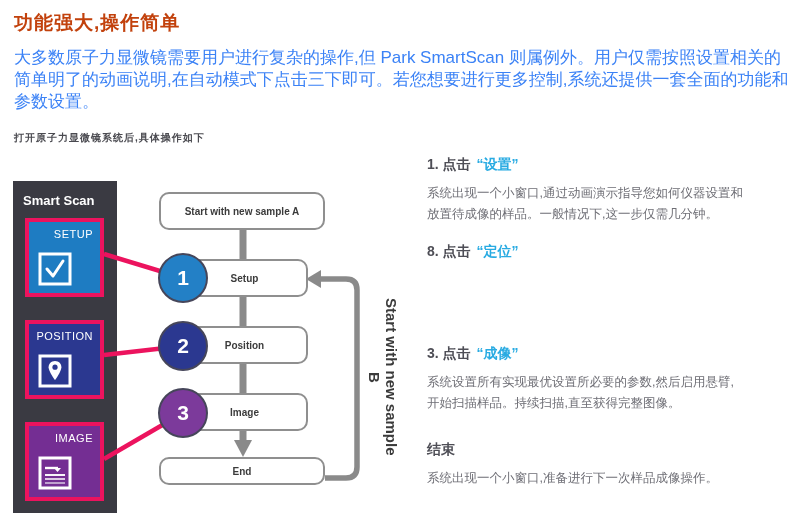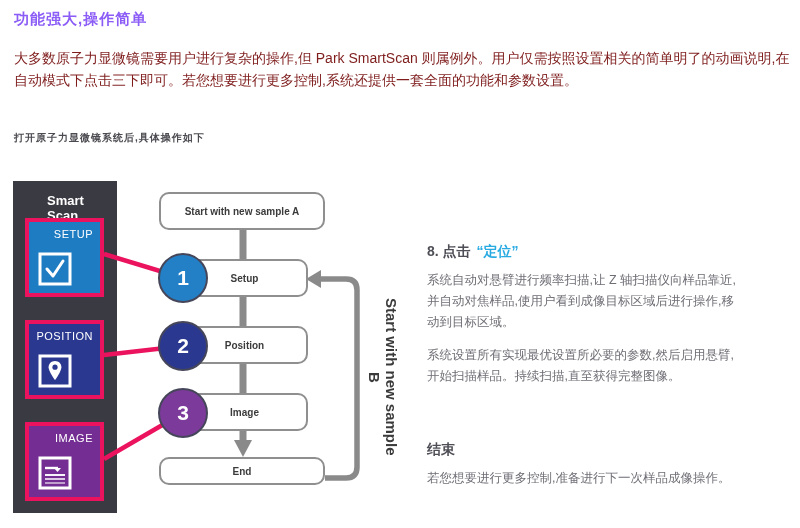--- a/index.html
+++ b/index.html
@@ -3,39 +3,39 @@
 <meta charset="utf-8">
 <style>
   * { margin:0; padding:0; box-sizing:border-box; }
   html,body { background:#fff; }
   body {
     width:800px; height:528px; position:relative; overflow:hidden;
     font-family:"Liberation Sans","DejaVu Sans",sans-serif;
   }
   .page-title {
     position:absolute; left:14px; top:10px;
-    font-size:15px; font-weight:bold; color:#8b5cf6; letter-spacing:1px;
+    font-size:19px; font-weight:bold; color:#c2410c; letter-spacing:1px;
   }
   .intro {
     position:absolute; left:14px; top:47px; width:778px;
-    font-size:14px; color:#7f1d1d; line-height:22px;
+    font-size:17px; color:#3b82f6; line-height:22px;
   }
   .subtitle {
     position:absolute; left:14px; top:131px;
     font-size:10px; font-weight:bold; color:#4A4A50; letter-spacing:1px;
   }
 
   
   .sidebar {
     position:absolute; left:13px; top:181px; width:104px; height:332px;
     background:#3A3A42; z-index:0;
   }
   .panel-title {
     position:absolute; left:10px; top:12px;
-    color:#fff; font-weight:bold; font-size:13px;margin-left:24px;
+    color:#fff; font-weight:bold; font-size:13px;
   }
   .tile {
     position:absolute; left:12px; width:79px; height:79px;
     border:4px solid #EC135E;
   }
   .tile-setup    { top:37px;  }
   .tile-position { top:139px; }
   .tile-image    { top:241px; }
   .tile-label {
     position:absolute; top:6px; right:7px;
@@ -141,24 +141,26 @@
 <div class="fbox fbox-image">Image</div>
 <div class="fbox fbox-end">End</div>
 
 <div class="fcircle fc1" style="background: rgb(35, 128, 198);">1</div>
 <div class="fcircle fc2" style="background: rgb(43, 56, 144);">2</div>
 <div class="fcircle fc3" style="background: rgb(124, 58, 155);">3</div>
 
 <div class="loop-label">Start with new sample B</div>
 
 <div class="instr" id="instr-1">
+  <div class="ihead"><span>1. 点击</span><span class="accent">“设置”</span></div>
+  <div class="ibody">系统出现一个小窗口,通过动画演示指导您如何仪器设置和放置待成像的样品。一般情况下,这一步仅需几分钟。</div>
 </div>
 <div class="instr" id="instr-2">
   <div class="ihead"><span>8. 点击</span><span class="accent">“定位”</span></div>
-  <div class="ibody">系统自动对悬臂进行频率扫描,让 Z 轴扫描仪向样品靠近,并自动对焦样品,使用户看到成像目标区域后进行操作,移动到目标区域。</div>
 </div>
 <div class="instr" id="instr-3">
+  <div class="ihead"><span>3. 点击</span><span class="accent">“成像”</span></div>
   <div class="ibody">系统设置所有实现最优设置所必要的参数,然后启用悬臂,开始扫描样品。持续扫描,直至获得完整图像。</div>
 </div>
 <div class="instr" id="instr-4">
   <div class="ihead"><span>结束</span><span class="accent"></span></div>
-  <div class="ibody">若您想要进行更多控制,准备进行下一次样品成像操作。</div>
+  <div class="ibody">系统出现一个小窗口,准备进行下一次样品成像操作。</div>
 </div>
 
 </body></html>

